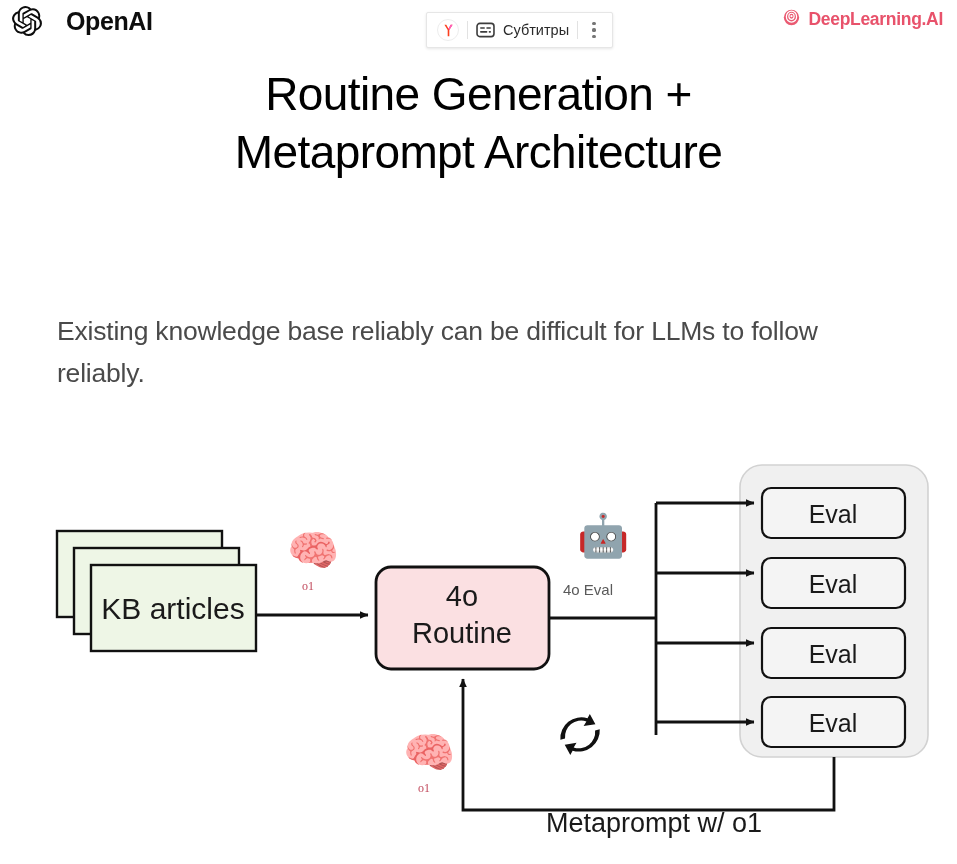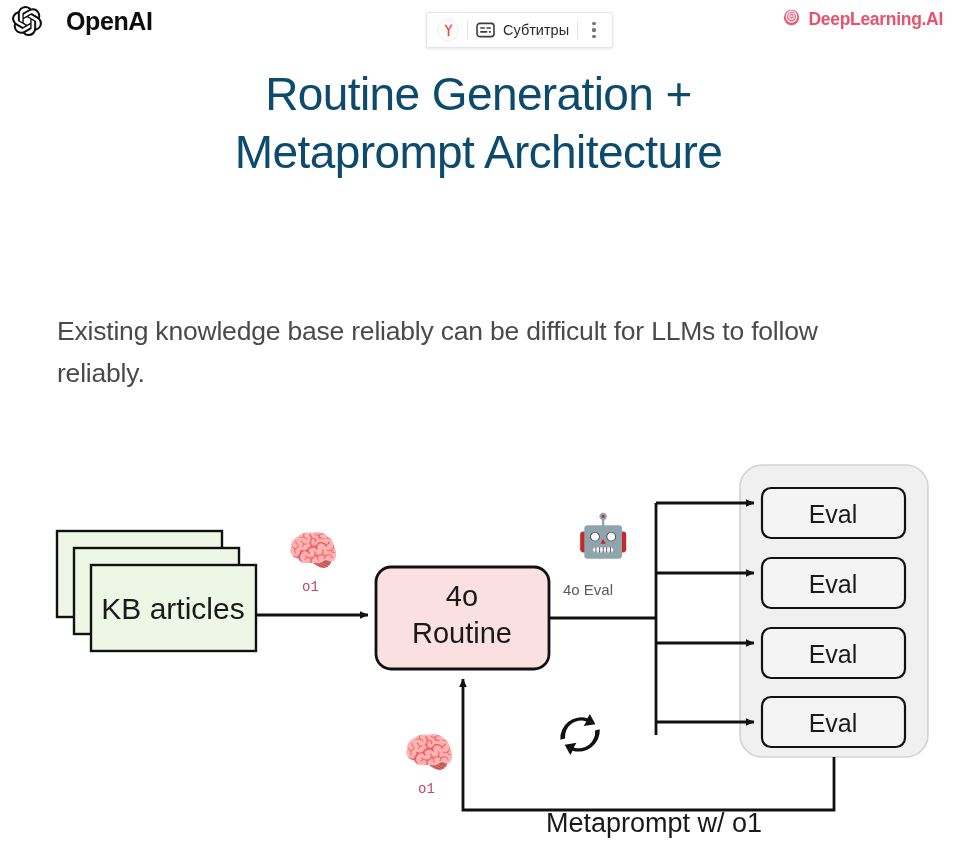--- a/index.html
+++ b/index.html
@@ -106,21 +106,21 @@
   }
 
   
   .slide-title {
     position: absolute;
     left: 0; top: 66px;
     width: 957px;
     text-align: center;
     font-size: 46px;
     font-weight: 400;
-    color: #0c4a6e;
+    color: #000000;
     line-height: 1.26;
     letter-spacing: -0.6px;
   }
 
   .slide-sub {
     position: absolute;
     left: 57px; top: 311px;
     width: 800px;
     font-size: 26.5px;
     font-weight: 400;
@@ -142,23 +142,23 @@
     fill: #1a1a1a;
   }
   .emoji {
     position: absolute;
     font-size: 42px;
     line-height: 1;
     user-select: none;
   }
   .o1-tag {
     position: absolute;
-    font-size: 14px;
+    font-size: 12px;
     color: #c1495c;
-    font-family: Liberation Mono, monospace;
+    font-family: Liberation Serif, serif;
     line-height: 1;
   }
   .agent-tag {
     position: absolute;
     font-size: 15px;
     color: #5a5a5a;
     font-family: "Liberation Sans", sans-serif;
     line-height: 1;
     white-space: nowrap;
   }

